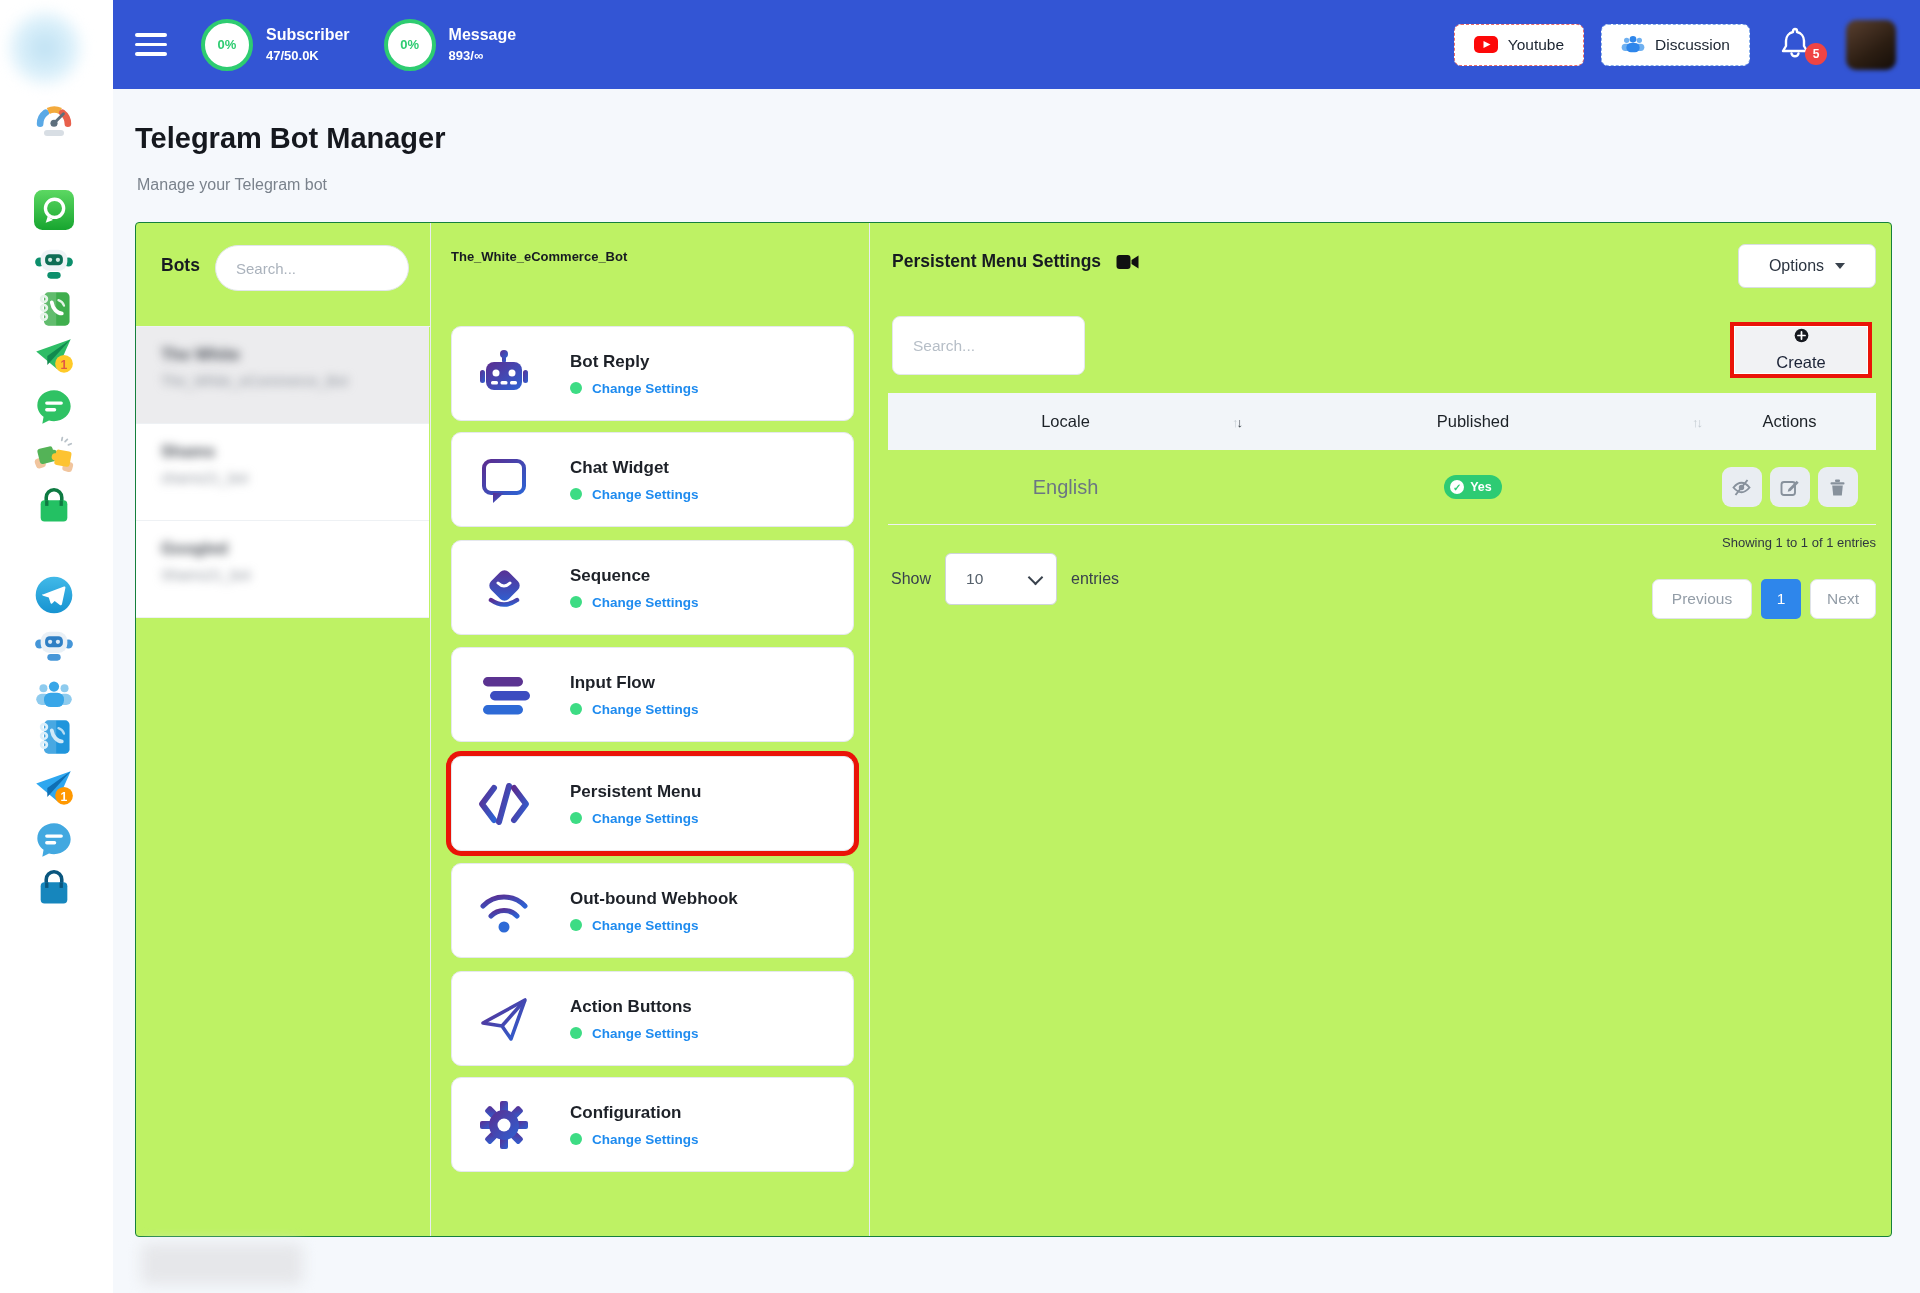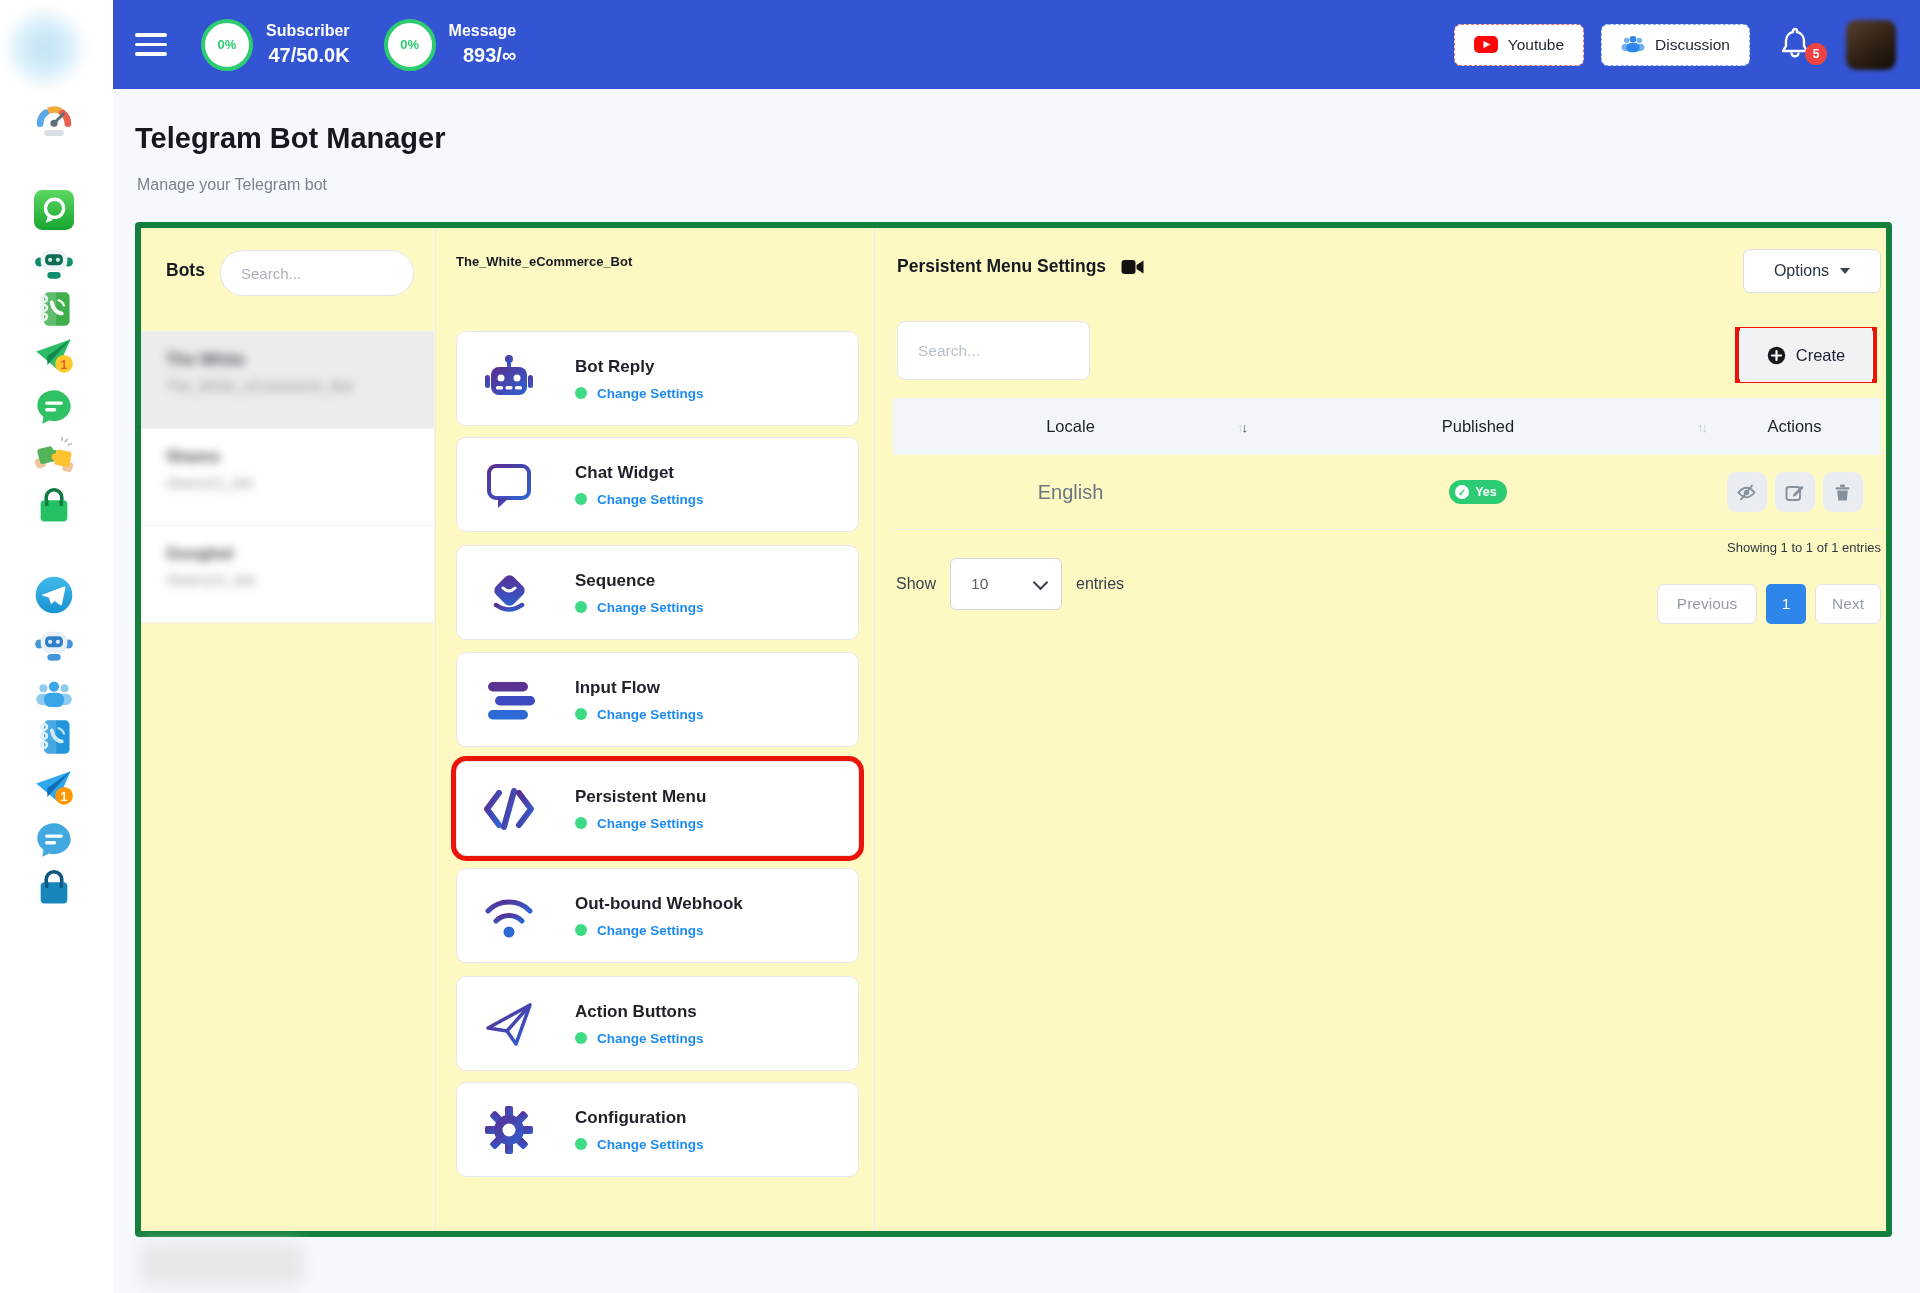--- a/index.html
+++ b/index.html
@@ -17,37 +17,37 @@
   .sicon svg{width:40px;height:40px;display:block;}
   
   .header{position:absolute;left:113px;top:0;width:1807px;height:89px;background:#3355d4;
     display:flex;align-items:center;z-index:5;}
   .hamburger{margin-left:22px;width:32px;height:23px;display:flex;flex-direction:column;justify-content:space-between;cursor:pointer;}
   .hamburger span{display:block;height:3.6px;background:#fff;border-radius:2px;}
   .stat{display:flex;align-items:center;gap:13px;margin-left:34px;}
   .ring{width:52px;height:52px;border-radius:50%;background:#fff;border:4.5px solid #2ecc71;
     display:flex;align-items:center;justify-content:center;color:#2ecc71;font-size:13px;font-weight:700;box-sizing:border-box;}
   .stat-txt .lb{color:#fff;font-size:16px;font-weight:700;}
-  .stat-txt .vl{color:#fff;font-size:20px;font-weight:600;margin-top:4px;text-align:right;}
+  .stat-txt .vl{color:#fff;font-size:13px;font-weight:600;margin-top:4px;}
   .hspacer{flex:1;}
   .hbtn{height:42px;background:#fff;border-radius:7px;display:flex;align-items:center;gap:10px;
     padding:0 19px;font-size:15.5px;font-weight:400;color:#1b2430;cursor:pointer;box-sizing:border-box;}
   .hbtn.yt{border:1.6px dashed #e86a6a;}
   .hbtn.disc{border:1.6px dashed #86aeea;margin-left:17px;}
   .bell-wrap{position:relative;margin-left:30px;width:34px;height:36px;cursor:pointer;}
   .bell-badge{position:absolute;right:-13px;bottom:-2px;width:22px;height:22px;border-radius:50%;
     background:#ef4444;color:#fff;font-size:12px;font-weight:700;display:flex;align-items:center;justify-content:center;}
   .avatar{width:50px;height:50px;border-radius:10px;margin-left:32px;margin-right:24px;cursor:pointer;
     background:linear-gradient(145deg,#5a4030 0%,#2b1d12 60%,#140d08 100%);filter:blur(2px);}
   
   .page-title{position:absolute;left:135px;top:122px;font-size:29px;font-weight:700;color:#15181e;}
   .page-sub{position:absolute;left:137px;top:176px;font-size:16px;color:#7a828c;}
   
-  .card{position:absolute;left:135px;top:222px;width:1757px;height:1015px;background:#fef9c3;
-    border:6px solid #15803d;border-radius:4px;box-sizing:border-box;}
+  .card{position:absolute;left:135px;top:222px;width:1757px;height:1015px;background:#bef264;
+    border:1px solid #15803d;border-radius:4px;box-sizing:border-box;}
   .vdiv{position:absolute;top:0;bottom:0;width:1px;background:#e9ecf1;}
   
   .bots-title{position:absolute;left:25px;top:32px;font-size:17.5px;font-weight:700;color:#171b21;}
   .bots-search{position:absolute;left:79px;top:22px;width:194px;height:46px;border:1px solid #e1e5ea;
     border-radius:23px;padding:0 20px;font-size:15px;color:#3a4149;box-sizing:border-box;outline:none;font-family:inherit;}
   .bots-search::placeholder{color:#aab2bc;}
   .bots-head-line{position:absolute;left:0;top:103px;width:294px;height:1px;background:#eef1f4;}
   .bot-item{position:absolute;left:0;width:293px;height:97px;padding:18px 0 0 25px;box-sizing:border-box;
     border-bottom:1px solid #eef1f4;cursor:pointer;background:#fff;overflow:hidden;}
   .bot-item.sel{background:#ececee;}
@@ -67,22 +67,22 @@
   .set-title-row{position:absolute;left:756px;top:28px;display:flex;align-items:center;gap:15px;}
   .set-title{font-size:17.5px;font-weight:700;color:#171b21;}
   .options-btn{position:absolute;left:1602px;top:21px;width:138px;height:44px;border:1px solid #d9dee3;border-radius:7px;
     display:flex;align-items:center;justify-content:center;gap:11px;font-size:16px;color:#2b3440;cursor:pointer;background:#fff;box-sizing:border-box;}
   .caret{width:0;height:0;border-left:5.5px solid transparent;border-right:5.5px solid transparent;border-top:6.5px solid #39424d;}
   .set-search{position:absolute;left:756px;top:93px;width:193px;height:59px;border:1px solid #e3e7eb;border-radius:8px;
     padding:0 20px;font-size:15.5px;color:#3a4149;box-sizing:border-box;outline:none;font-family:inherit;}
   .set-search::placeholder{color:#b6bec7;}
   .create-annot{position:absolute;left:1594px;top:99px;width:142px;height:56px;border:4px solid #ea1408;
     box-sizing:border-box;display:flex;align-items:center;justify-content:center;background:#fff;}
-  .create-btn{width:132px;height:54px;background:#f1f2f4;border:none;display:flex;align-items:center;justify-content:center;
-    gap:10px;font-size:16.5px;color:#1b2336;font-weight:400;cursor:pointer;font-family:inherit;}
+  .create-btn{width:132px;height:46px;background:#f1f2f4;border:none;display:flex;align-items:center;justify-content:center;
+    gap:10px;font-size:16.5px;color:#1b2336;font-weight:400;cursor:pointer;font-family:inherit;flex-direction:column;}
   
   .tbl{position:absolute;left:752px;top:170px;width:988px;}
   .tbl-head{height:57px;background:#f2f5f9;display:flex;align-items:center;font-size:16.5px;font-weight:400;color:#1c2127;}
   .tbl-row{height:74px;display:flex;align-items:center;border-bottom:1px solid #eef1f4;}
   .c-locale{flex:0 0 355px;text-align:center;position:relative;}
   .c-pub{flex:0 0 460px;text-align:center;position:relative;display:flex;align-items:center;justify-content:center;}
   .c-act{flex:1;display:flex;align-items:center;justify-content:center;gap:8px;text-align:center;}
   .c-act.hdr{display:block;}
   .sort{position:absolute;right:2px;top:50%;transform:translateY(-50%);font-size:13px;letter-spacing:-2px;cursor:pointer;}
   .sort .su{color:#c3cad1;} .sort .sd{color:#c3cad1;}

